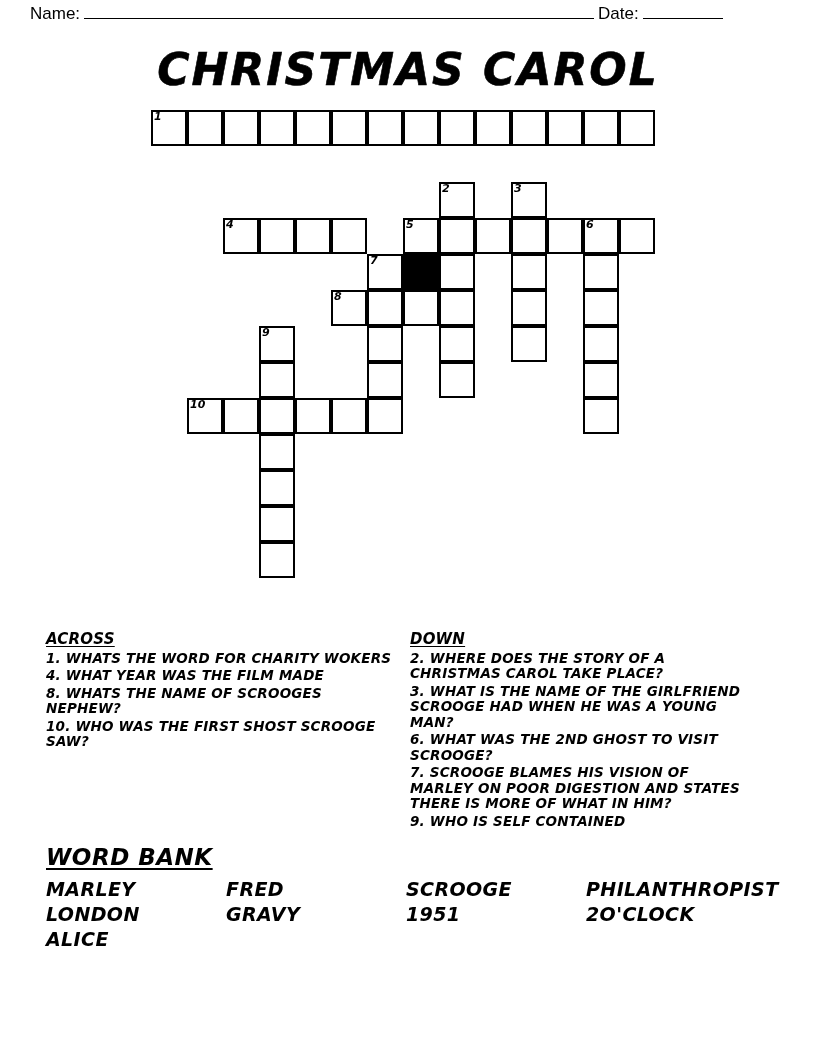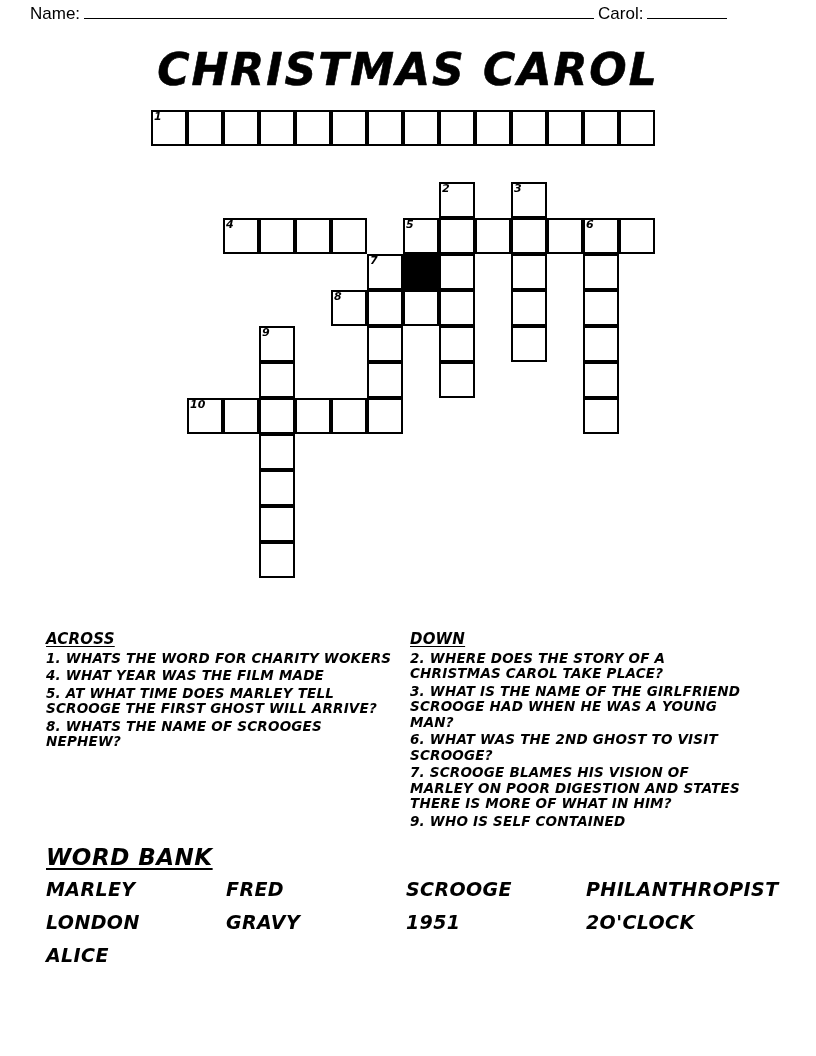--- a/index.html
+++ b/index.html
@@ -119,34 +119,34 @@
     font-size: 23px;
     text-decoration: underline;
     text-underline-offset: 3px;
     margin-bottom: 8px;
     text-transform: uppercase;
     letter-spacing: 0.5px;
   }
   .wb-grid {
     display: grid;
     grid-template-columns: 180px 180px 180px auto;
-    row-gap: 11px;
+    row-gap: 3px;
     font-size: 19px;
     letter-spacing: 0.4px;
     text-transform: uppercase;
   }
   .wb-word { white-space: nowrap; }
 </style>
 </head>
 <body>
 
 <div class="header-line">
   <span class="hdr-label">Name:</span>
   <span class="hdr-rule rule-name"></span>
-  <span class="hdr-label">Carol:</span>
+  <span class="hdr-label">Date:</span>
   <span class="hdr-rule rule-date"></span>
 </div>
 
 <div class="puzzle-title">Christmas Carol</div>
 
 <div id="grid-area">
     <div class="cell" style="left: 151px; top: 110px;">
       <span class="num">1</span>
     </div>
     <div class="cell" style="left: 187px; top: 110px;"></div>
@@ -223,22 +223,22 @@
     <div class="cell" style="left: 259px; top: 434px;"></div>
     <div class="cell" style="left: 259px; top: 470px;"></div>
     <div class="cell" style="left: 259px; top: 506px;"></div>
     <div class="cell" style="left: 259px; top: 542px;"></div>
   </div>
 
 <div class="clues" id="clues-across">
   <div class="clue-heading">Across</div>
   <div class="clue-item">1. whats the word for charity wokers</div>
   <div class="clue-item">4. what year was the film made</div>
-  <div class="clue-item">5. At what time does Marley tell Scrooge the first ghost will arrive?</div>
   <div class="clue-item">8. whats the name of scrooges nephew?</div>
+  <div class="clue-item">10. who was the first shost scrooge saw?</div>
 </div>
 
 <div class="clues" id="clues-down">
   <div class="clue-heading">Down</div>
   <div class="clue-item">2. Where does the story of A Christmas Carol take place?</div>
   <div class="clue-item">3. What is the name of the girlfriend Scrooge had when he was a young man?</div>
   <div class="clue-item">6. what was the 2nd ghost to visit scrooge?</div>
   <div class="clue-item">7. Scrooge blames his vision of Marley on poor digestion and states there is more of what in him?</div>
   <div class="clue-item">9. who is self contained</div>
 </div>

